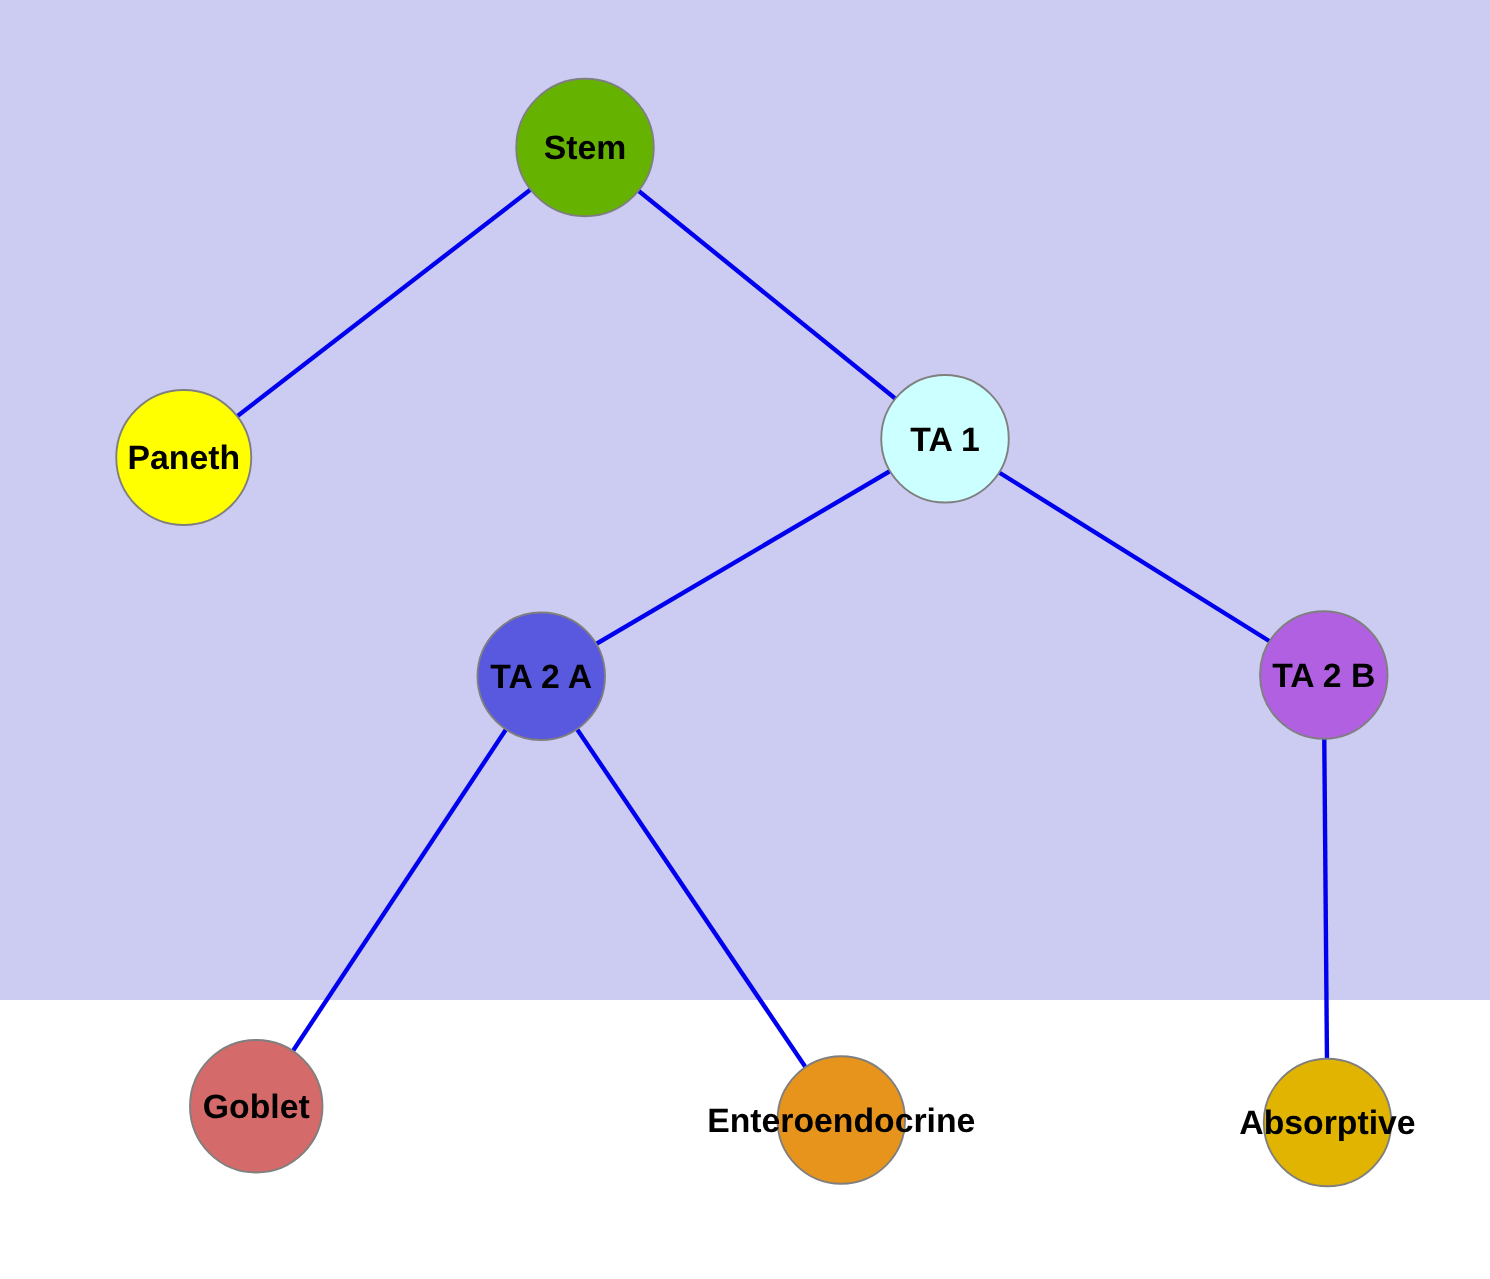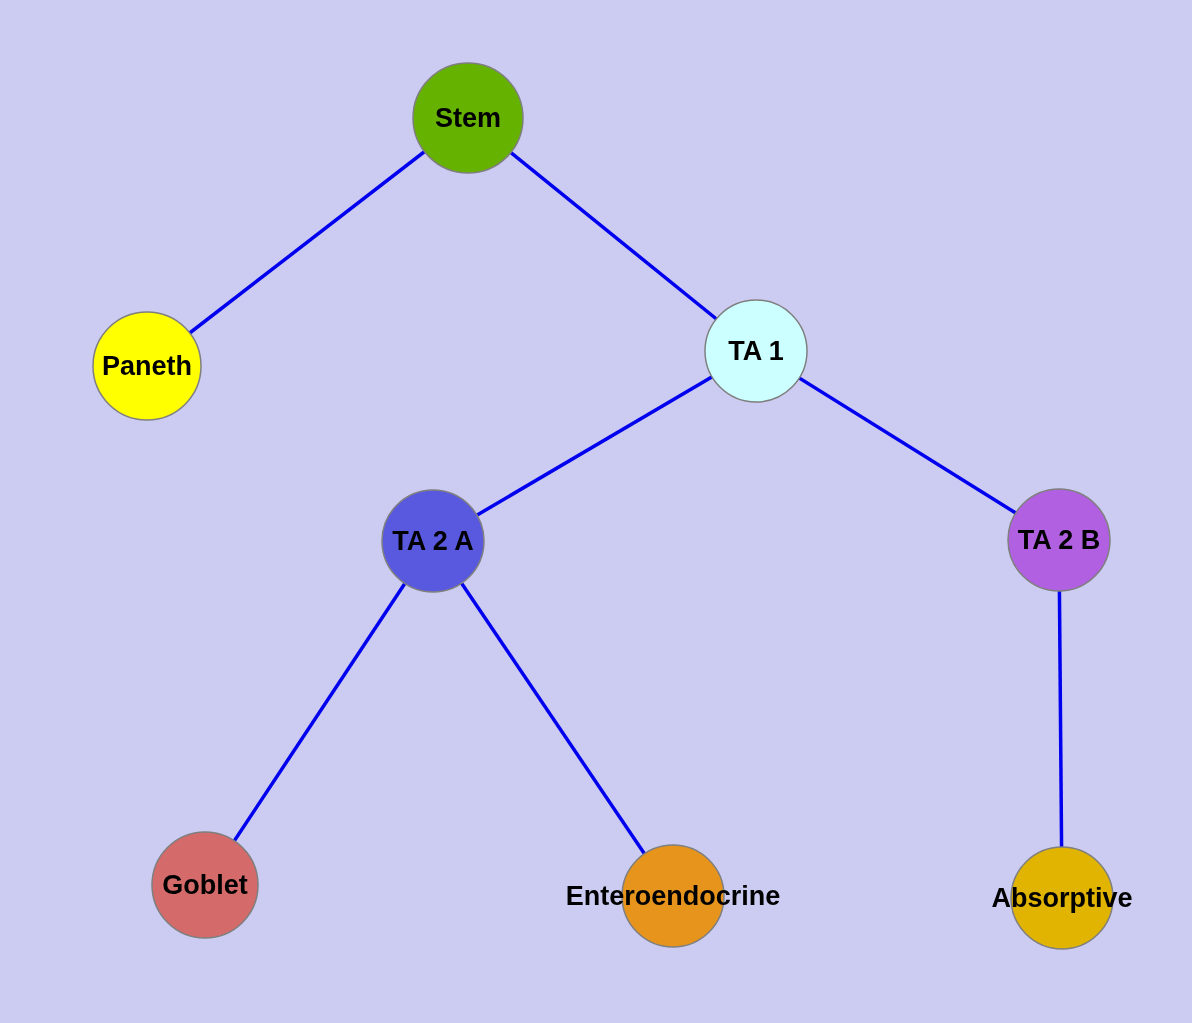--- a/index.html
+++ b/index.html
@@ -8,21 +8,21 @@
   }
   body {
     width: 1192px;
     height: 1023px;
     overflow: hidden;
     font-family: "Liberation Sans", sans-serif;
   }
   #diagram-root {
     position: relative;
     width: 1192px;
-    height: 1023px;
+    height: 800px;
   }
   #graph-svg {
     position: absolute;
     top: 0;
     left: 0;
     display: block;
   }
   .node-label {
     font-family: "Liberation Sans", sans-serif;
     font-weight: bold;

